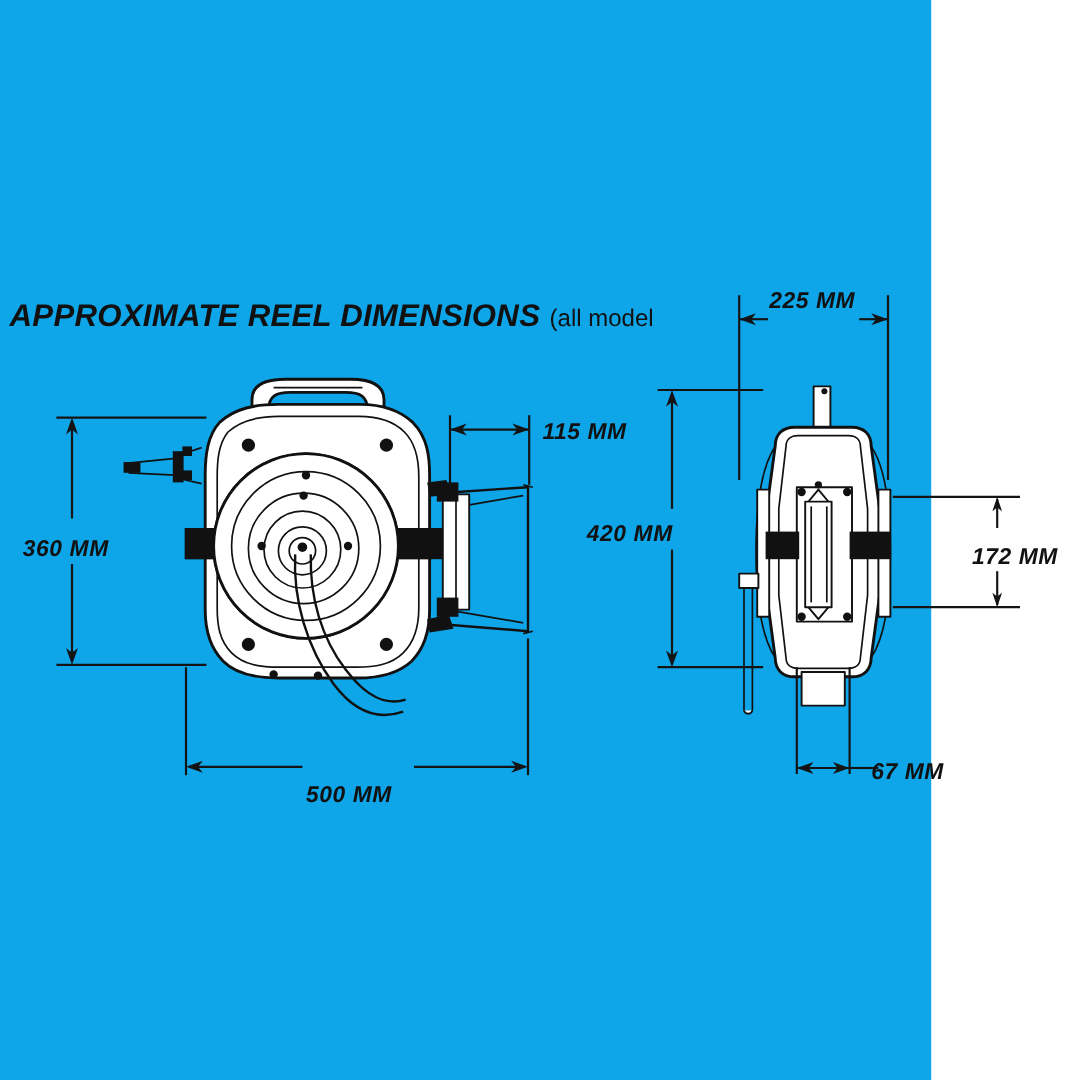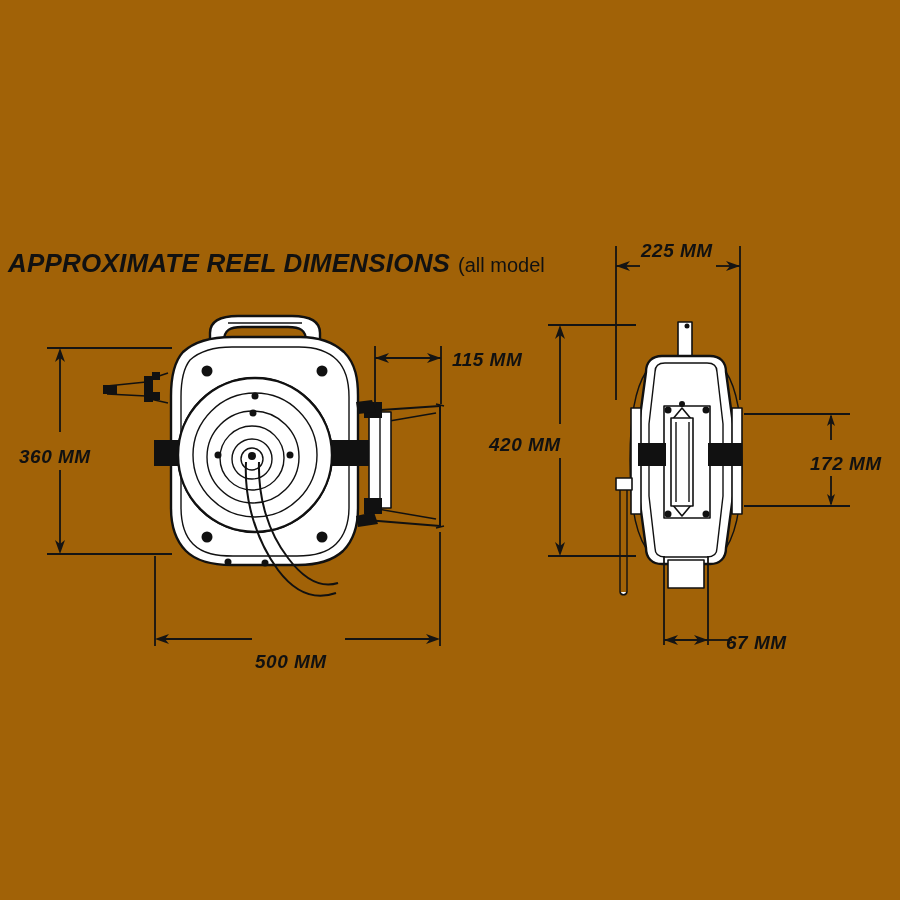--- a/index.html
+++ b/index.html
@@ -9,23 +9,23 @@
     background: #ffffff;
   }
   body {
     width: 900px;
     height: 900px;
     font-family: "Liberation Sans", sans-serif;
     overflow: hidden;
   }
   #drawing-root {
     position: relative;
-    width: 900px;
+    width: 776px;
     height: 900px;
-    background: #a16207;
+    background: #0ea5e9;
   }
   svg.drawing {
     display: block;
     width: 900px;
     height: 900px;
   }
   .ln {
     fill: none;
     stroke: #111111;
     stroke-width: 2;

